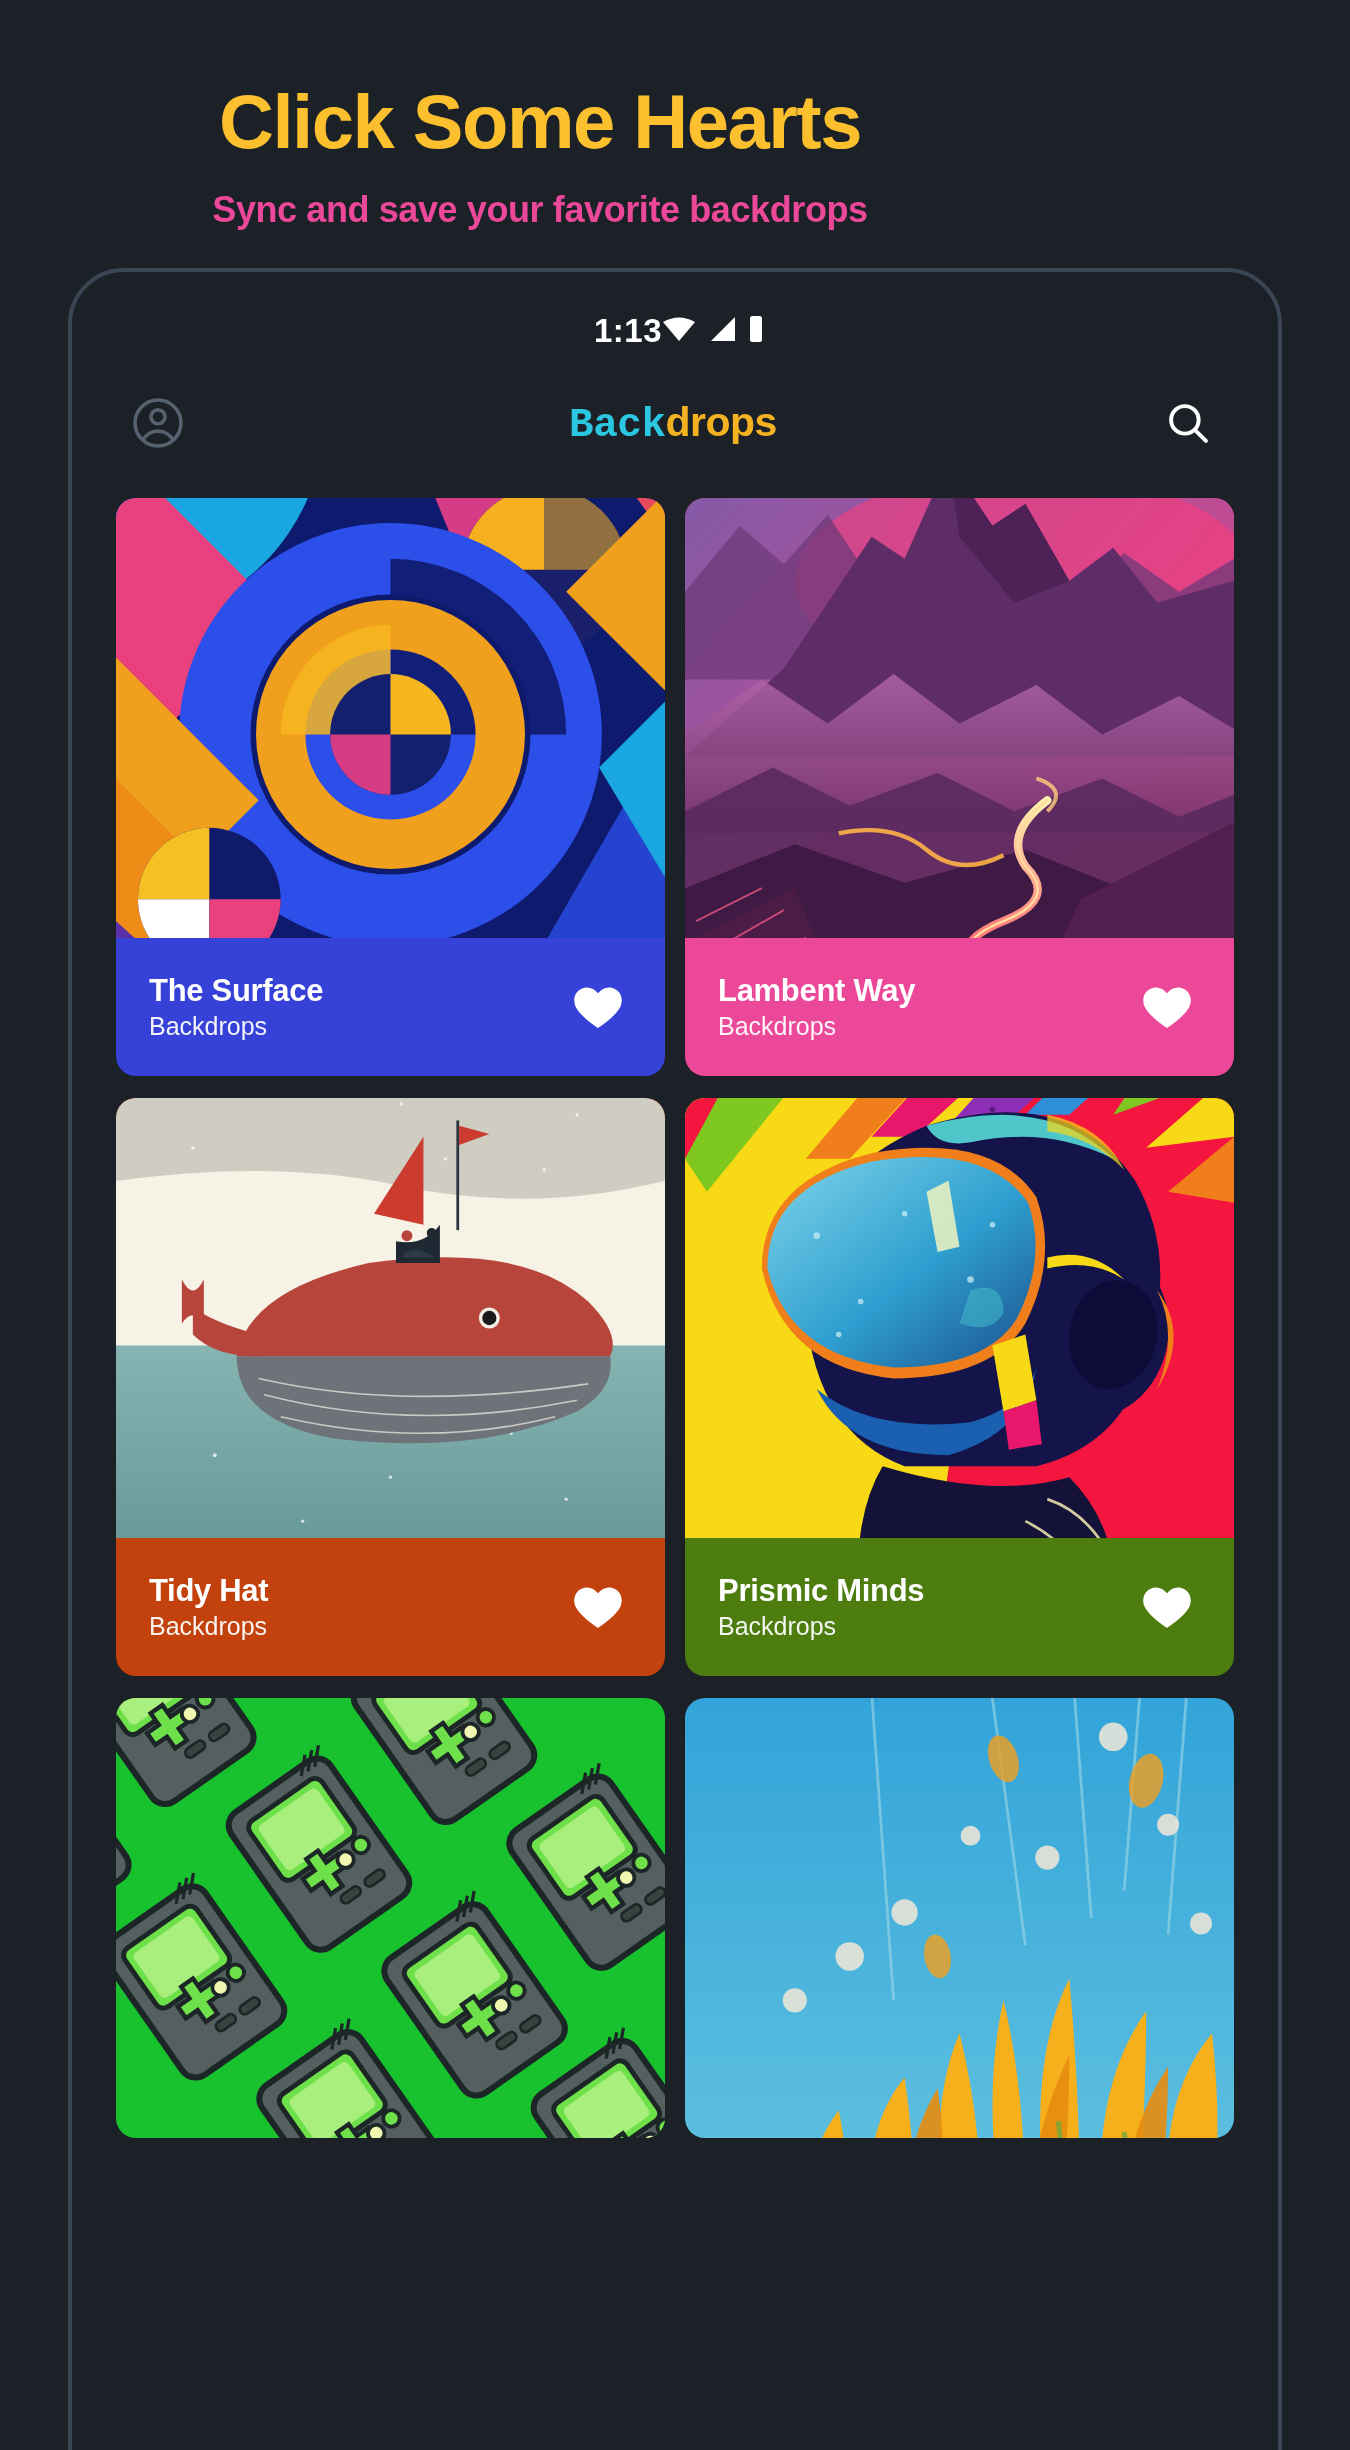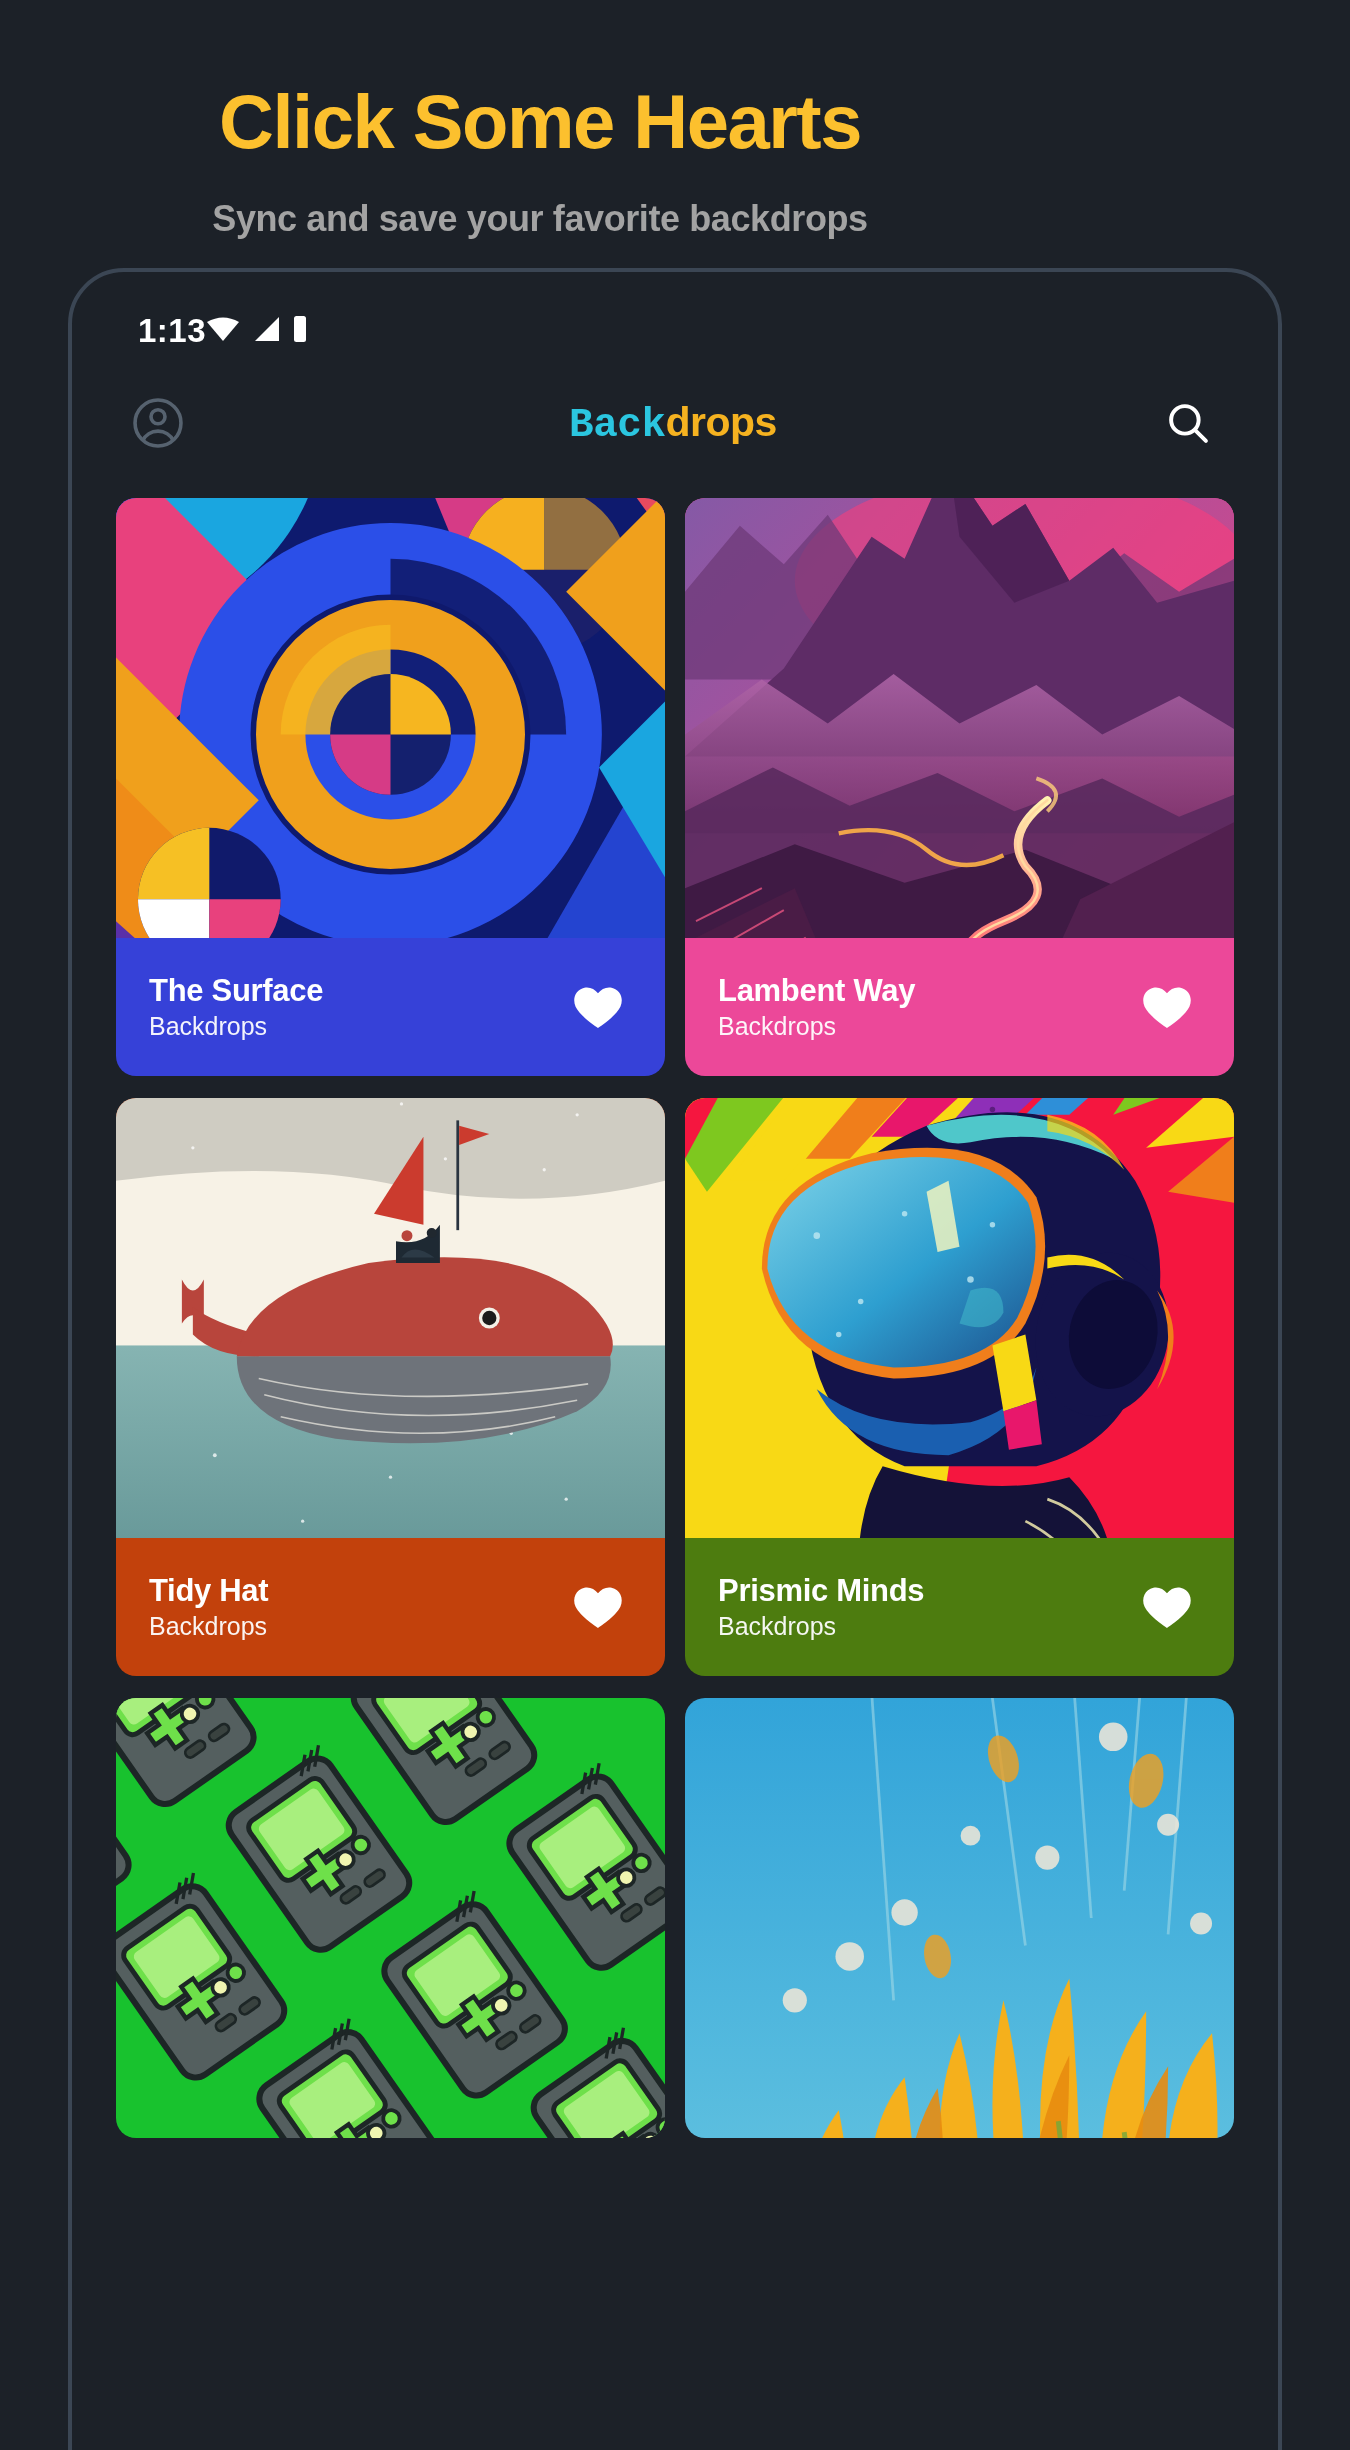--- a/index.html
+++ b/index.html
@@ -25,25 +25,25 @@
     text-align: center;
   }
   .promo-title {
     font-size: 76px;
     font-weight: 700;
     letter-spacing: -1.5px;
     color: #fcc02e;
     line-height: 1.05;
   }
   .promo-subtitle {
-    margin-top: 36px;
+    margin-top: 27px;
     font-size: 36px;
     font-weight: 700;
     letter-spacing: -0.4px;
-    color: #a3a3a3;
+    color: #ec4899;
     text-align: center;
   }
 
   
   .phone-frame {
     position: absolute;
     left: 68px;
     top: 268px;
     width: 1214px;
     height: 2320px;
@@ -57,21 +57,21 @@
     inset: 0;
     border-radius: 52px;
     overflow: hidden;
   }
 
   
   .status-bar {
     height: 92px;
     display: flex;
     align-items: center;
-    justify-content: flex-start;
+    justify-content: center;
     padding: 26px 58px 0 66px;
   }
   .status-time {
     font-size: 33px;
     font-weight: 700;
     color: #ffffff;
     letter-spacing: 0.5px;
   }
   .status-icons {
     display: flex;

